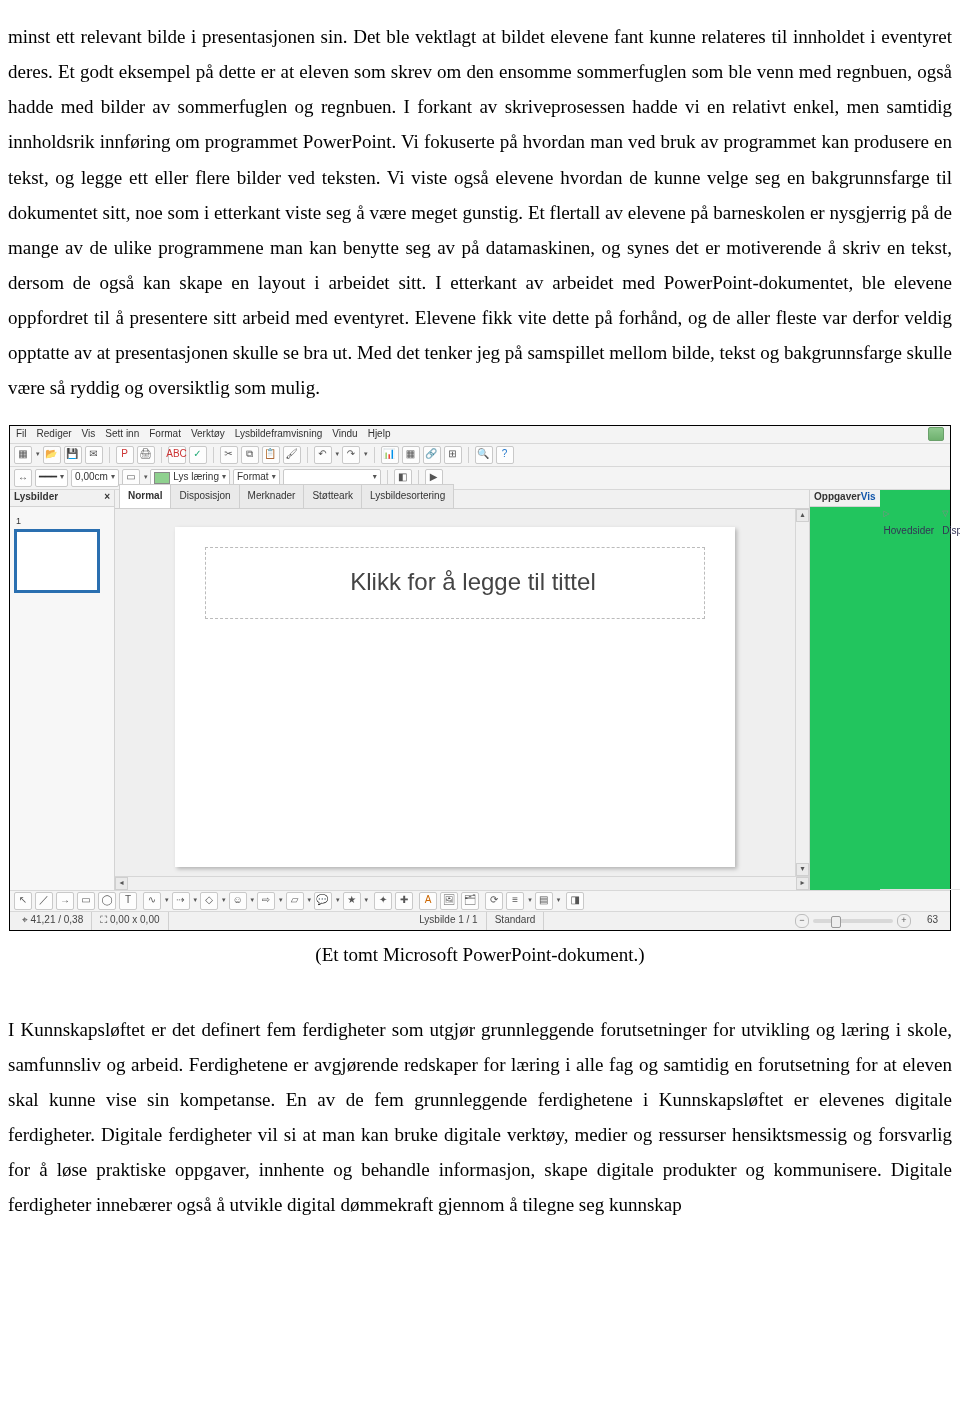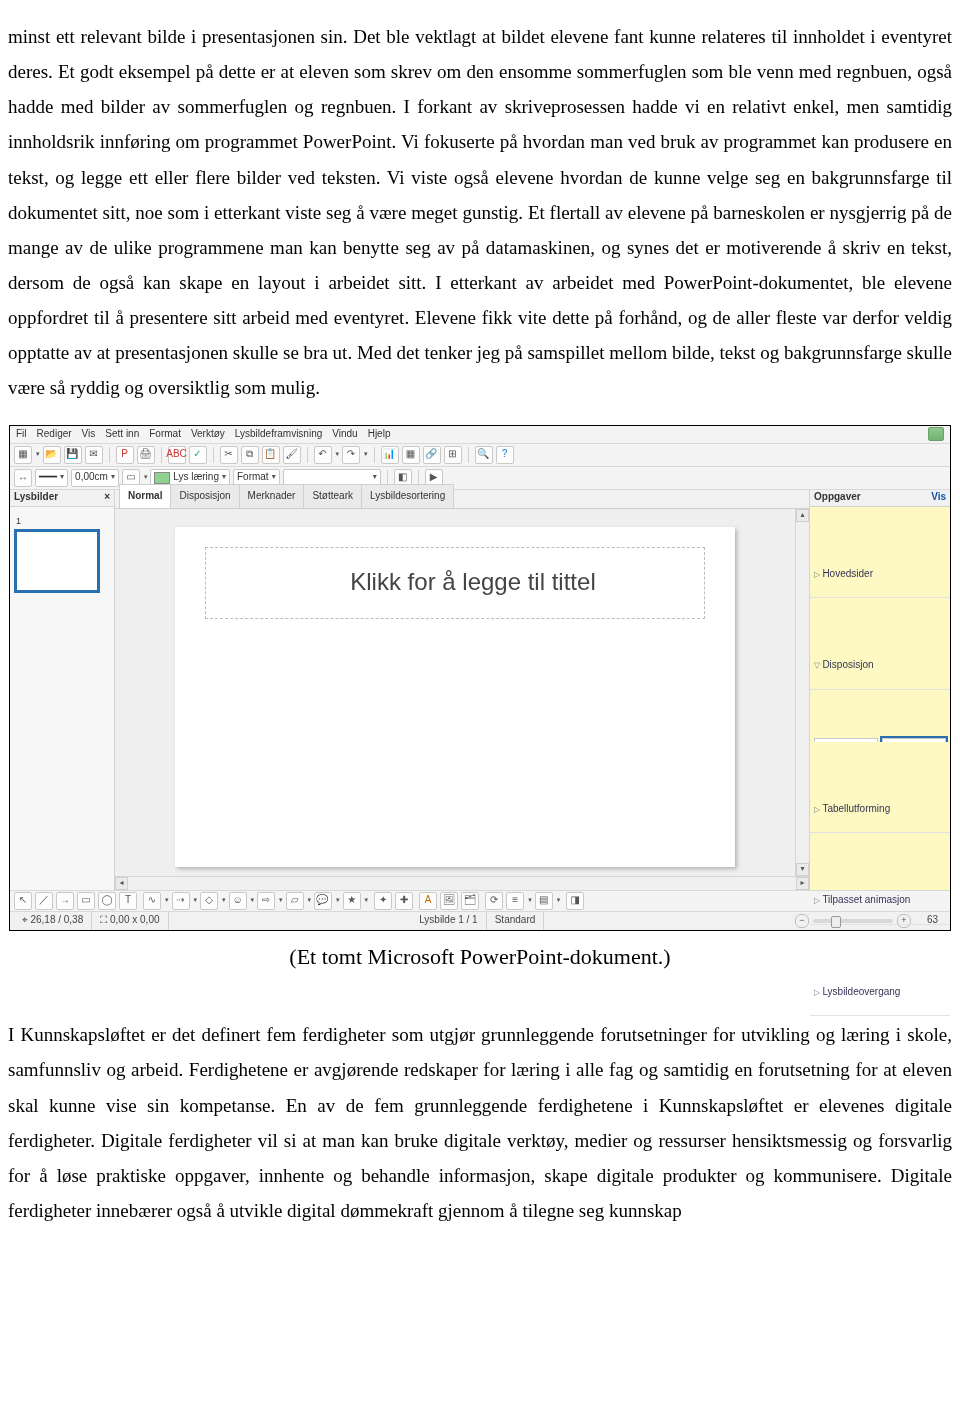--- a/index.html
+++ b/index.html
@@ -9,21 +9,21 @@
     color: #000;
     margin: 0;
     padding: 0 8px 20px 8px;
     background: #fff;
   }
   .maintext {
     text-align: justify;
   }
   .caption {
     text-align: center;
-    font-size: 22px;
+    font-size: 19px;
     margin-top: 6px;
     margin-bottom: 40px;
   }
   
   .app {
     width: 940px;
     margin: 14px auto 4px auto;
     border: 1px solid #000;
     background: #fff;
     font-family: Arial, Helvetica, sans-serif;
@@ -164,25 +164,24 @@
     box-sizing:border-box;
   }
   .vscroll .track { flex:1; }
   .hscroll {
     height:13px; background:#f0f0f0; border-top:1px solid #d6d6d6;
     display:flex;
   }
   .hscroll .track { flex:1; }
   .rightpanel {
     width: 140px;
-    background:#fef9c3;
+    background:#22c55e;
     border-left:1px solid #d3d3d3;
-    display:flex; flex-direction:column;
+    display:flex; flex-direction:row;
     font-size:10px;
-    gap:44px;
   }
   .rightpanel .hdr {
     display:flex; justify-content:space-between; align-items:center;
     height:16px; padding:0 4px; font-weight:bold;
     background:#f1f1f1; border-bottom:1px solid #d3d3d3;
   }
   .rp-sec {
     padding: 14px 4px;
     border-bottom:1px solid #e2e2e2;
     color:#335; cursor:pointer;
@@ -466,21 +465,21 @@
       <span class="tiny-arr">▾</span>
     <span class="ic">▤</span>
       <span class="tiny-arr">▾</span>
     <span class="sep"></span>
     <span class="ic">◨</span>
   </div>
 
   <div class="status">
     <div class="cell">
       <span>⌖</span>&nbsp;
-      <span>26,18 / 0,38</span>
+      <span>41,21 / 0,38</span>
     </div>
     <div class="cell">
       <span>⛶</span>&nbsp;
       <span>0,00 x 0,00</span>
     </div>
     <div class="cell flex noborder"></div>
     <div class="cell">Lysbilde 1 / 1</div>
     <div class="cell">Standard</div>
     <div class="cell flex noborder"></div>
     <div class="cell noborder zoombar">

